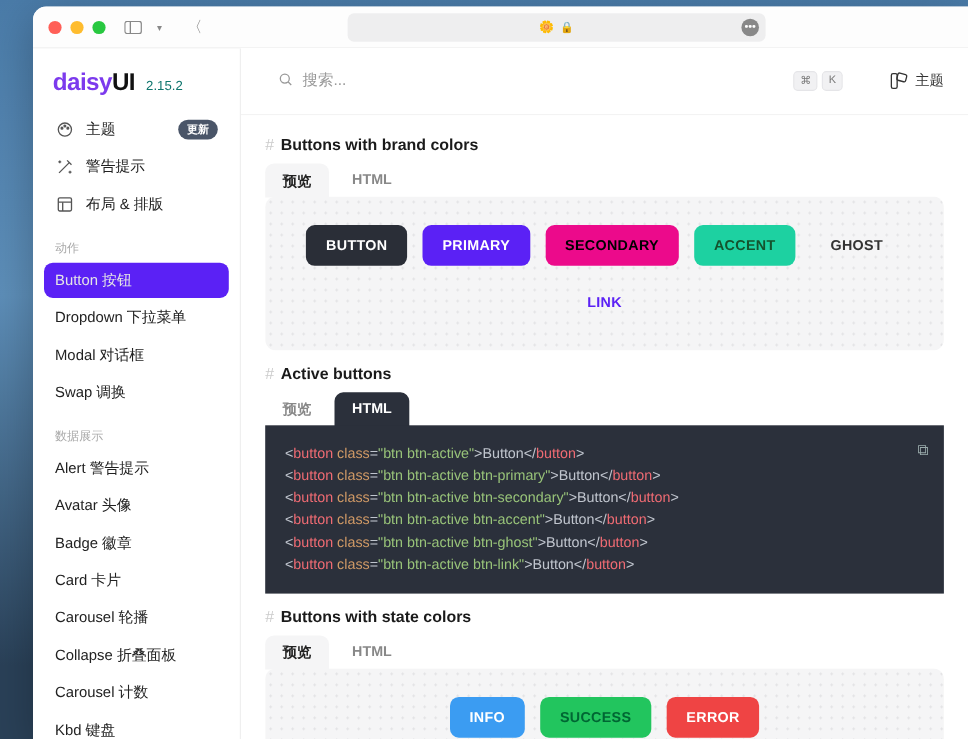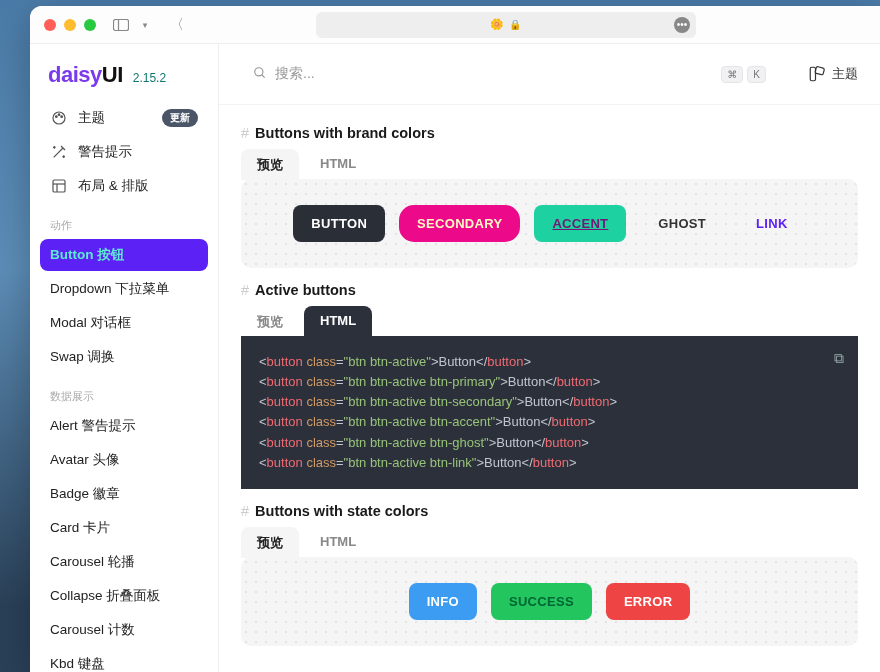--- a/index.html
+++ b/index.html
@@ -18,21 +18,21 @@
 .logo-row { padding:18px 18px 14px; display:flex; align-items:baseline; gap:10px;}
 .logo { font-weight:800; font-size:22px; letter-spacing:-0.5px;}
 .logo .d{color:#7c3aed;} .logo .ui{color:#111;}
 .ver { font-size:12px; color:#0f766e; font-weight:500;}
 .side-scroll{ flex:1; overflow-y:auto; padding:0 10px 20px;}
 .side-scroll::-webkit-scrollbar{width:0;}
 .nav-item { display:flex; align-items:center; gap:10px; padding:7px 10px; border-radius:8px; font-size:13.5px; color:#222; cursor:pointer; margin-bottom:2px;}
 .nav-item .ico{ width:18px; display:flex; justify-content:center; color:#555; font-size:14px;}
 .nav-item .badge-new{ margin-left:auto; background:#4a5568; color:#fff; font-size:10px; padding:2px 8px; border-radius:999px; font-weight:600;}
 .nav-group{ font-size:11px; color:#aaa; padding:14px 10px 6px; }
-.nav-item.active{ background:#5b21f5; color:#5eead4; font-weight:700;}
+.nav-item.active{ background:#5b21f5; color:#e5e5e5; font-weight:400;}
 .main { flex:1; overflow-y:auto; background:#fff;}
 .main::-webkit-scrollbar{width:0;}
 .search-row{ display:flex; align-items:center; padding:14px 22px; gap:30px; border-bottom:1px solid #f3f3f3;text-align:right;}
 .search-box{ flex:1; display:flex; align-items:center; gap:8px; padding:7px 12px; border-radius:8px; background:#fff; color:#999; font-size:14px; position:relative;}
 .search-box .mag{font-size:14px;color:#888;}
 .kbd-hint{ display:flex; gap:4px;}
 .kbd-hint span{ font-size:10px; background:#f1f1f3; border-radius:4px; padding:2px 5px; color:#777; border:1px solid #e5e5e8;}
 .theme-toggle{ display:flex; align-items:center; gap:6px; font-size:13px; color:#333; cursor:pointer;}
 .theme-toggle svg{width:18px;height:18px;}
 .content{ padding:6px 22px 40px;}
@@ -42,22 +42,22 @@
 .tab{ padding:7px 16px 6px; font-size:13px; color:#888; cursor:pointer; border-top-left-radius:8px; border-top-right-radius:8px; font-weight:600;}
 .tab.active-light{ color:#222; background:#f5f5f6;}
 .tab.active-dark{ color:#fff; background:#2b303b;}
 .panel{ border-radius:10px; padding:26px 18px; display:flex; gap:14px; align-items:center; justify-content:center; flex-wrap:wrap;}
 .panel-preview{ background:#f5f5f6; background-image:radial-gradient(#e3e3e5 1px,transparent 1px); background-size:10px 10px;}
 .panel-code{ background:#2b303b; padding:16px 18px; display:block; font-family:ui-monospace,Menlo,monospace; font-size:13px; line-height:1.55; color:#c0c5ce; position:relative; white-space:pre;}
 .copy-ic{ position:absolute; top:12px; right:14px; color:#9aa; font-size:14px; cursor:pointer;}
 .btn{ padding:11px 18px; border-radius:8px; font-size:13px; font-weight:700; letter-spacing:0.3px; border:none; cursor:pointer; text-transform:uppercase;}
 .btn-neutral{background:#2a2e37;color:#fff;}
 .btn-primary{background:#5b21f5;color:#fff;}
-.btn-secondary{background:#ec0a8b;color:#fef9c3;border-radius:15px;}
-.btn-accent{background:#1dd1a1;color:#701a75;text-decoration:underline;}
+.btn-secondary{background:#ec0a8b;color:#000000;}
+.btn-accent{background:#1dd1a1;color:#14532d;}
 .btn-ghost{background:transparent;color:#333;}
 .btn-link{background:transparent;color:#5b21f5;text-align:center;}
 .btn-info{background:#3b9cf2;color:#fff;}
 .btn-success{background:#22c55e;color:#063;}
 .btn-warning{background:#f0b429;color:#3a2a04;}
 .btn-error{background:#ef4444;color:#fff;}
 
 .t-tag{color:#ef6b73;} .t-attr{color:#d19a66;} .t-str{color:#98c379;} .t-txt{color:#c0c5ce;}
 </style>
 </head>
@@ -197,20 +197,21 @@
           <div class="section-title">
             <span class="hash">#</span>
             <span>Buttons with brand colors</span>
           </div>
           <div class="tabbar">
   <div class="tab active-light">预览</div>
   <div class="tab ">HTML</div>
 </div>
           <div class="panel panel-preview">
             <button class="btn btn-neutral">BUTTON</button>
+            <button class="btn btn-primary">PRIMARY</button>
             <button class="btn btn-secondary">SECONDARY</button>
             <button class="btn btn-accent">ACCENT</button>
             <button class="btn btn-ghost">GHOST</button>
             <button class="btn btn-link">LINK</button>
           </div>
           <div class="section-title">
             <span class="hash">#</span>
             <span>Active buttons</span>
           </div>
           <div class="tabbar">

